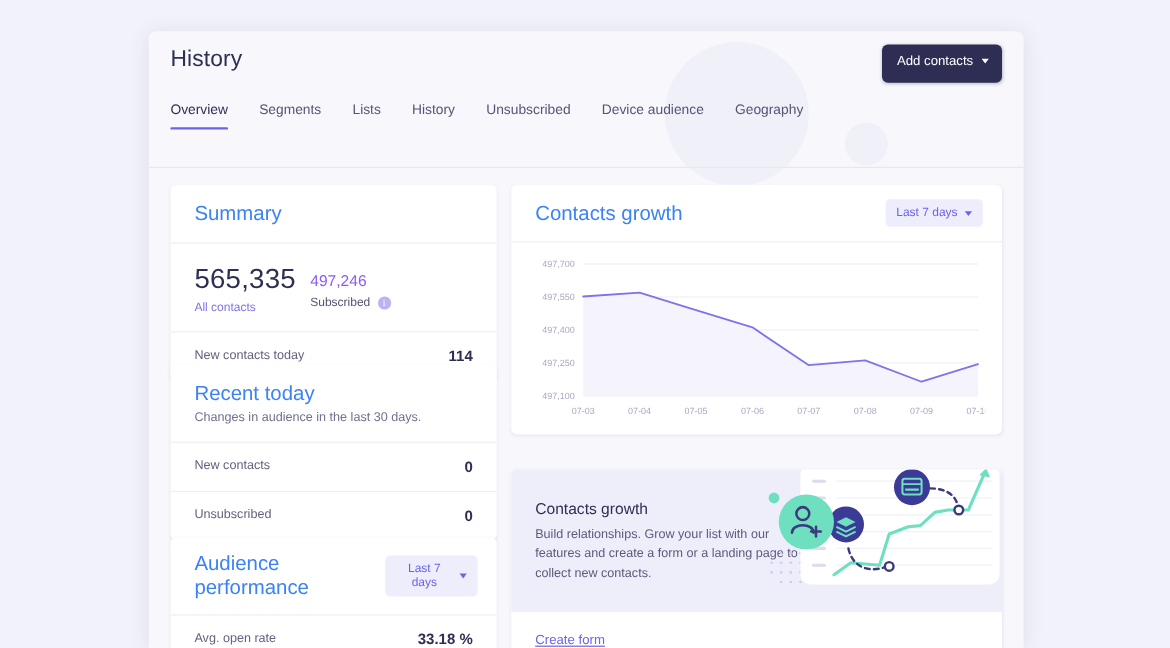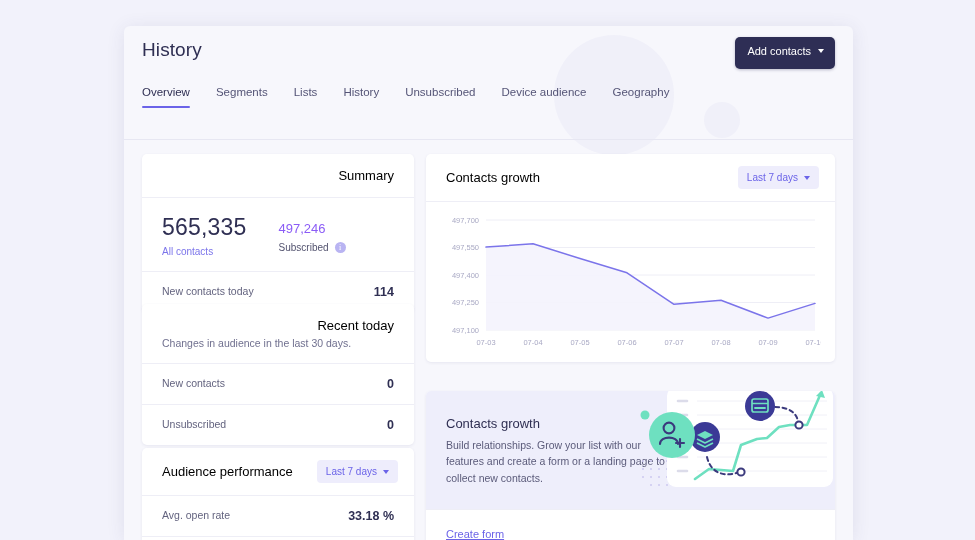--- a/index.html
+++ b/index.html
@@ -55,32 +55,32 @@
 
   .body-area{position:absolute;left:0;top:114px;right:0;bottom:0;}
 
   
   .card{
     position:absolute;background:#fff;border-radius:5px;
     box-shadow:0 1px 3px rgba(70,70,120,.09);
     overflow:hidden;
   }
   .card-head{padding:14px 20px;}
-  .card-title{font-size:13px;color:#000000;text-align:right;}
+  .card-title{font-size:17px;color:#3b82f6;}
   .card-sub{font-size:10.5px;color:#70708f;margin-top:4px;}
   .divider{height:1px;background:#eeeef6;}
   .row{
     display:flex;justify-content:space-between;
     padding:13px 20px;
   }
   .row-label{font-size:10.5px;color:#63637f;}
   .row-value{font-size:12.5px;color:#2f2f53;font-weight:bold;}
 
   
-  .stats{display:flex;padding:16px 20px 14px 20px;gap:32px;}
+  .stats{display:flex;padding:16px 20px 14px 20px;gap:12px;}
   .stat-big{font-size:23px;color:#2f2f53;letter-spacing:.2px;}
   .stat-mid{font-size:13px;color:#8b5cf6;padding-top:7px;}
   .stat-cap{font-size:10px;color:#7b74ea;margin-top:5px;}
   .stat-cap2{font-size:10px;color:#53536f;margin-top:6px;display:flex;align-items:center;gap:6px;}
   .info-dot{
     width:11px;height:11px;border-radius:50%;background:#b9b4f2;color:#fff;
     font-size:8px;line-height:11px;text-align:center;font-family:"Liberation Serif",serif;
   }
 
   .pill{

